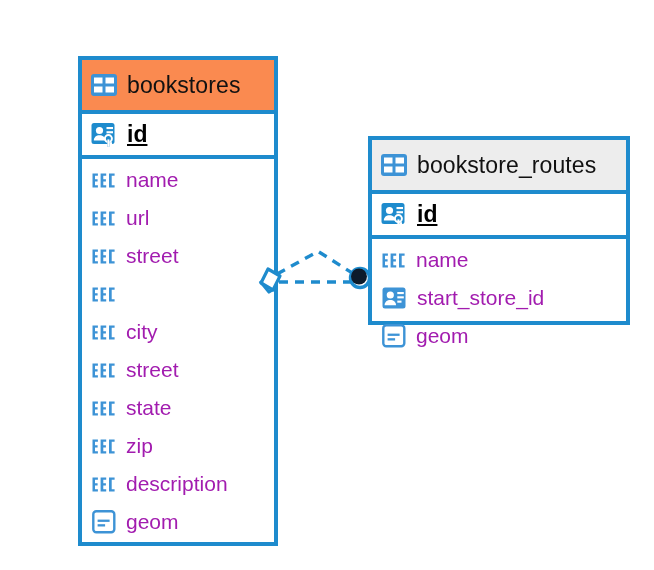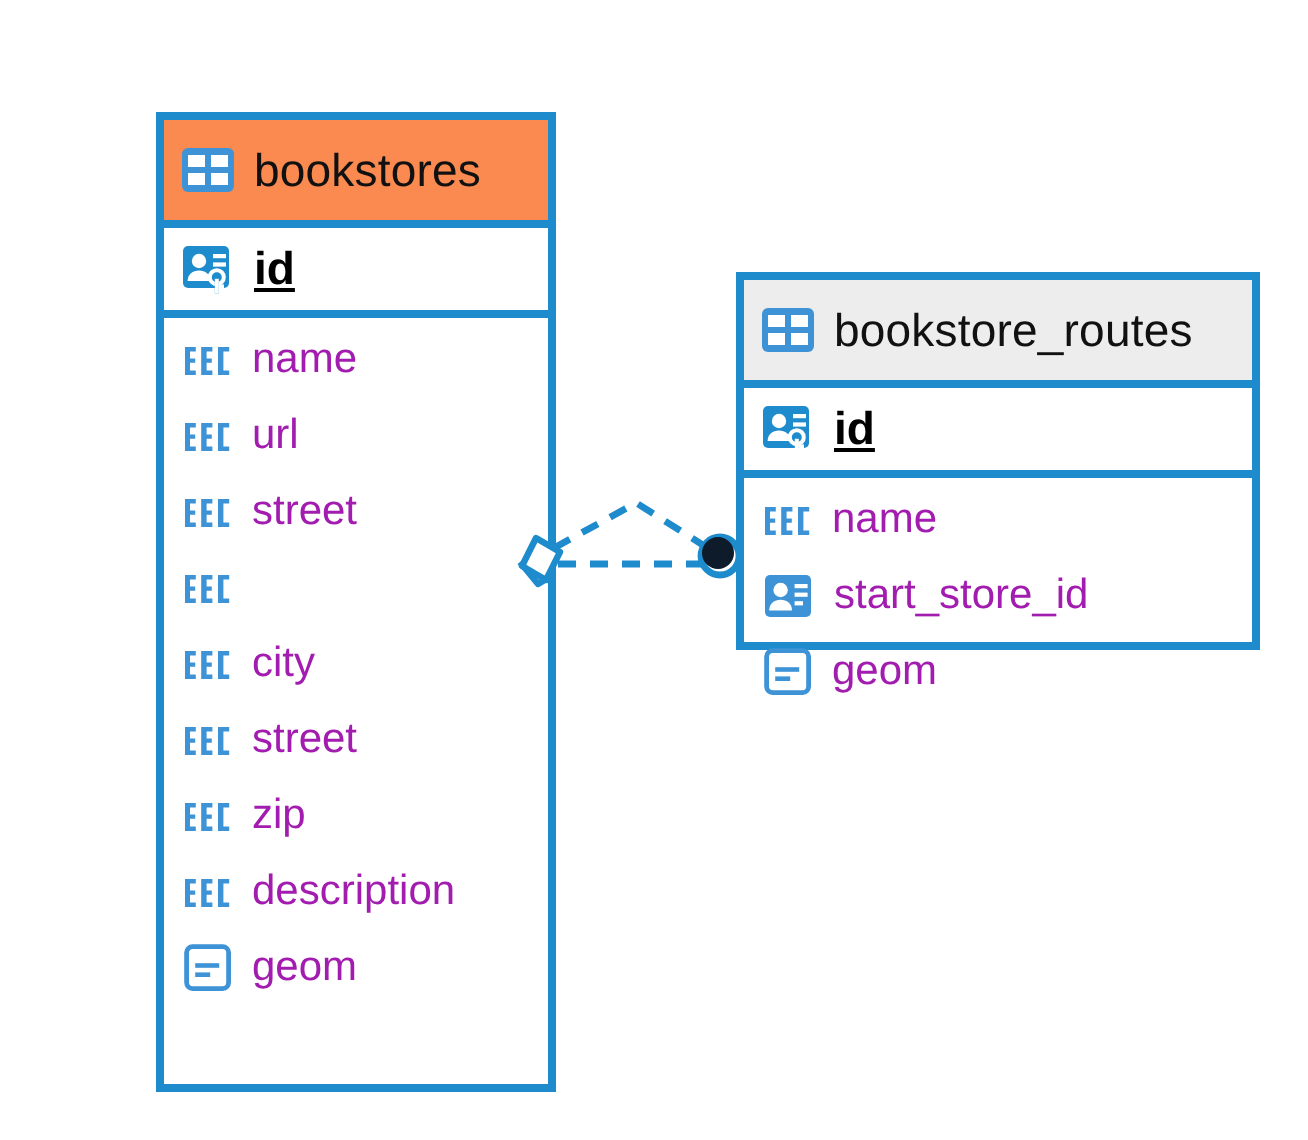--- a/index.html
+++ b/index.html
@@ -196,20 +196,28 @@
 
       <div class="field-row">
         <svg class="icon icon-abc" viewBox="0 0 25 15">
           <path fill="#3d93d6" d="M0.5 14.5V0.5h5.4v2.2H3V6.2h2.6v2.2H3v3.9h2.9v2.2z"></path>
           <path fill="#3d93d6" d="M8.6 14.5V0.5h5.6v2.2h-2.9V6.2h2.6v2.2h-2.6v3.9h2.9v2.2z"></path>
           <path fill="#3d93d6" d="M17 14.5V0.5h5.6v2.2h-2.9v9.6h2.9v2.2z"></path>
         </svg>
         <span class="field-label">street</span>
       </div>
 
+      <div class="field-row">
+        <svg class="icon icon-abc" viewBox="0 0 25 15">
+          <path fill="#3d93d6" d="M0.5 14.5V0.5h5.4v2.2H3V6.2h2.6v2.2H3v3.9h2.9v2.2z"></path>
+          <path fill="#3d93d6" d="M8.6 14.5V0.5h5.6v2.2h-2.9V6.2h2.6v2.2h-2.6v3.9h2.9v2.2z"></path>
+          <path fill="#3d93d6" d="M17 14.5V0.5h5.6v2.2h-2.9v9.6h2.9v2.2z"></path>
+        </svg>
+        <span class="field-label">state</span>
+      </div>
 
       <div class="field-row">
         <svg class="icon icon-abc" viewBox="0 0 25 15">
           <path fill="#3d93d6" d="M0.5 14.5V0.5h5.4v2.2H3V6.2h2.6v2.2H3v3.9h2.9v2.2z"></path>
           <path fill="#3d93d6" d="M8.6 14.5V0.5h5.6v2.2h-2.9V6.2h2.6v2.2h-2.6v3.9h2.9v2.2z"></path>
           <path fill="#3d93d6" d="M17 14.5V0.5h5.6v2.2h-2.9v9.6h2.9v2.2z"></path>
         </svg>
         <span class="field-label">zip</span>
       </div>
 

